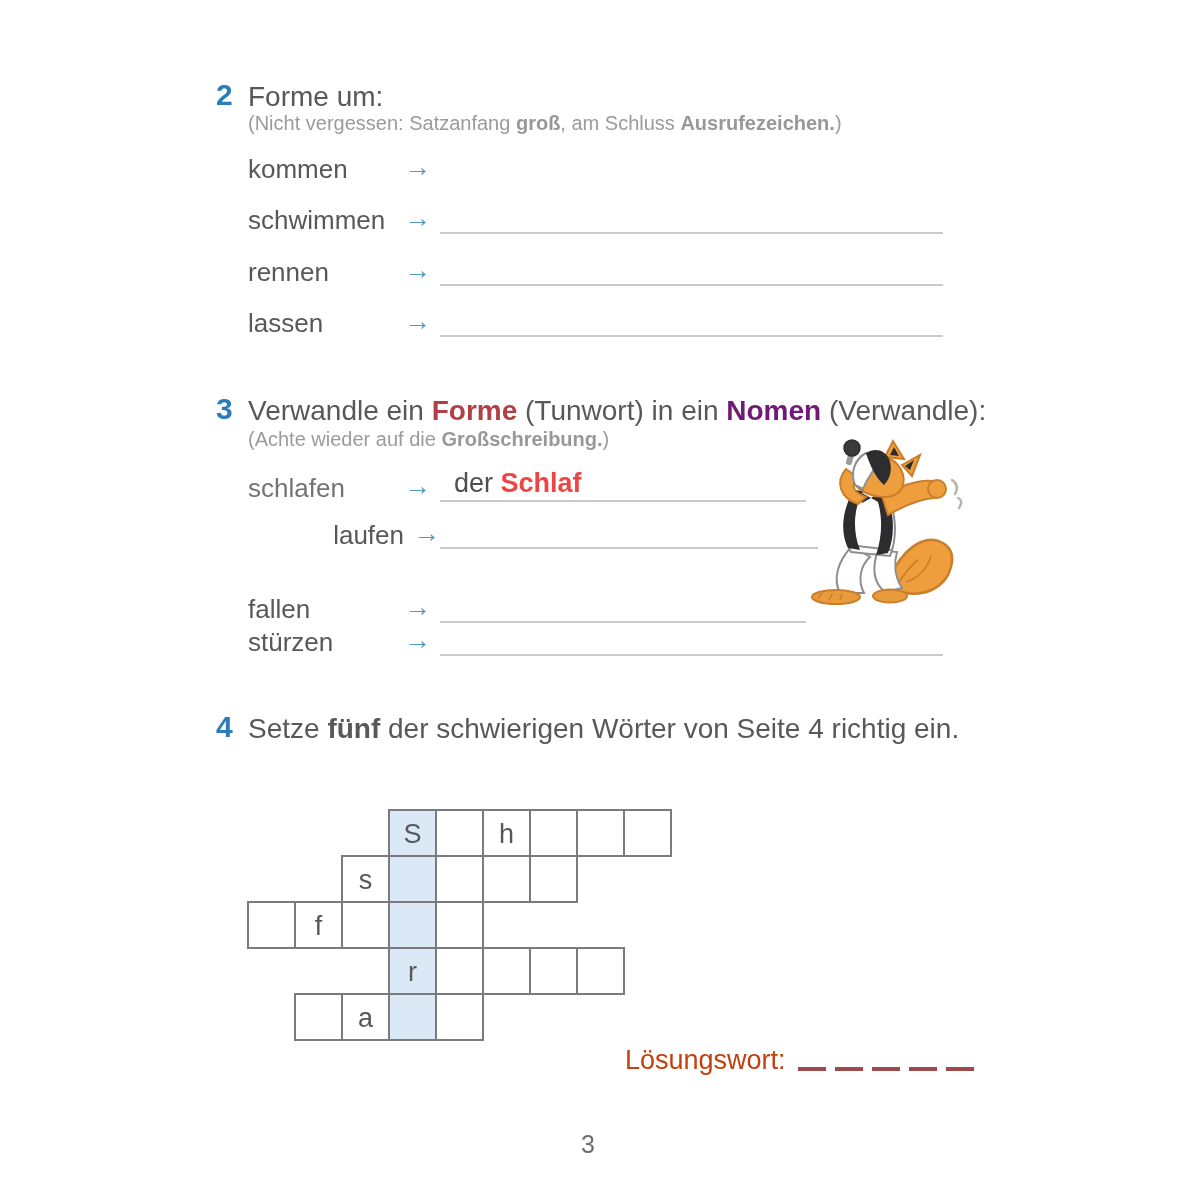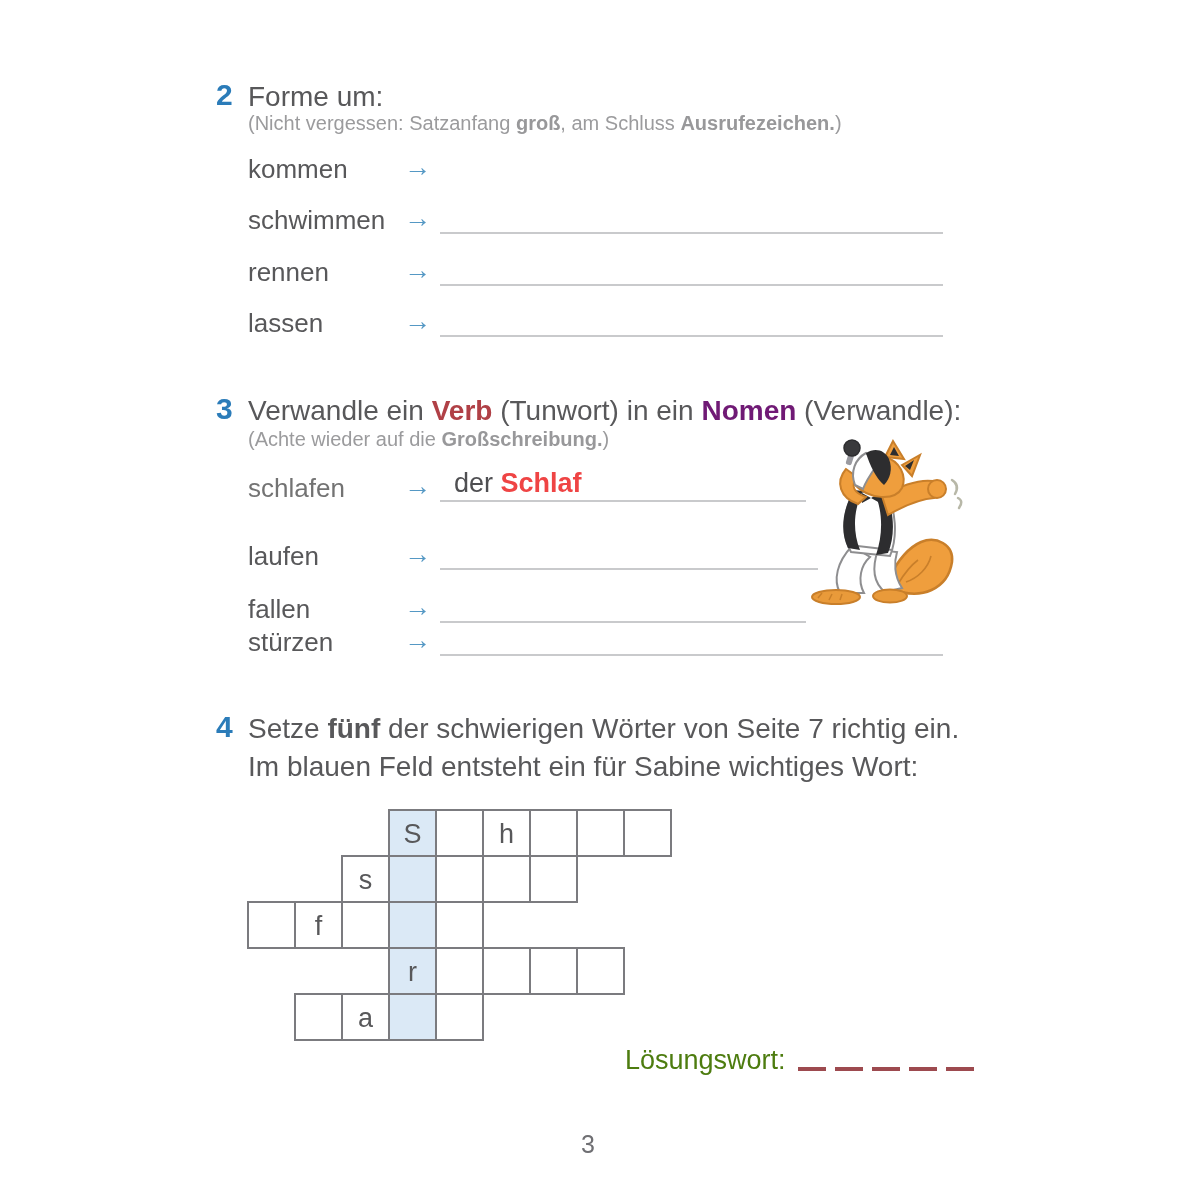--- a/index.html
+++ b/index.html
@@ -24,21 +24,21 @@
   .vrow .line  { position:relative; height:36px; box-sizing:border-box; border-bottom:2px solid #c9cacc; }
   .w503 { width:503px; } .w366 { width:366px; } .w378 { width:378px; }
   .answer { position:absolute; left:14px; bottom:1px; font-size:27px; color:#4f4f52; white-space:nowrap; }
   .answer .noun { color:#ef4444; font-weight:bold; }
   
   .ex4-line2 { position:absolute; left:248px; font-size:28px; line-height:1.1; white-space:nowrap; }
   
   .grid-svg { position:absolute; left:246px; top:808px; }
   
   .solution { position:absolute; left:625px; top:1044px; height:30px; display:flex; align-items:flex-end; }
-  .solution .label { font-size:27px; color:#4d7c0f; line-height:1; }
+  .solution .label { font-size:27px; color:#c2410c; line-height:1; }
   .dashes { display:flex; gap:9px; margin-left:12px; padding-bottom:3px; }
   .dash { display:inline-block; width:28px; height:0; border-bottom:4px solid #9d4a4f; }
   
   .pagenum { position:absolute; left:0; top:1130px; width:1176px; text-align:center; font-size:25px; color:#6f6f73; }
   
   .fox { position:absolute; left:794px; top:438px; }
 </style>
 </head>
 <body>
 
@@ -67,34 +67,34 @@
     <span class="line w503"></span>
   </div>
   <div class="vrow" style="top:301px;">
     <span class="word">lassen</span>
     <span class="arrow">→</span>
     <span class="line w503"></span>
   </div>
 
   <div class="ex-head" style="top:394px;">
     <span class="ex-num">3</span>
-    <span class="ex-title"><span>Verwandle ein </span><span class="hl-red">Verb</span><span> (Tunwort) in ein </span><span class="hl-blue">Nomen</span><span> (Verwandle):</span></span>
+    <span class="ex-title"><span>Verwandle ein </span><span class="hl-red">Forme</span><span> (Tunwort) in ein </span><span class="hl-blue">Nomen</span><span> (Verwandle):</span></span>
   </div>
   <div class="note" style="top:428px;">
     <span>(Achte wieder auf die </span><span class="bold">Großschreibung.</span><span>)</span>
   </div>
 
   <div class="vrow" style="top:466px;">
     <span class="word red">schlafen</span>
     <span class="arrow">→</span>
     <span class="line w366">
       <span class="answer"><span>der </span><span class="noun">Schlaf</span></span>
     </span>
   </div>
-  <div class="vrow" style="top:534px;">
+  <div class="vrow" style="top:513px;text-align:right;">
     <span class="word">laufen</span>
     <span class="arrow">→</span>
     <span class="line w378"></span>
   </div>
   <div class="vrow" style="top:587px;">
     <span class="word">fallen</span>
     <span class="arrow">→</span>
     <span class="line w366"></span>
   </div>
   <div class="vrow" style="top:620px;">
@@ -138,23 +138,22 @@
     <path d="M61,47 C56,34 61,21 72,15 L83,27 C76,37 71,45 69,51 Z" fill="#ffffff" stroke="#8e8e90" stroke-width="2"></path>
 
     <path d="M72,15 C81,9 91,12 95,21 C99,31 96,41 90,47 C82,40 76,28 72,15 Z" fill="#2d2d2f"></path>
 
     <rect x="53" y="15" width="6" height="12" rx="2" fill="#9a9aa0" transform="rotate(18 56 21)"></rect>
     <circle cx="58" cy="10" r="8" fill="#3a3a3c" stroke="#2d2d2f" stroke-width="1.5"></circle>
   </svg>
 
   <div class="ex-head" style="top:712px;">
     <span class="ex-num">4</span>
-    <span class="ex-title"><span>Setze </span><span class="bold">fünf</span><span> der schwierigen Wörter von Seite 7 richtig ein.</span></span>
-  </div>
-  <div class="ex4-line2" style="top:752px;">Im blauen Feld entsteht ein für Sabine wichtiges Wort:</div>
+    <span class="ex-title"><span>Setze </span><span class="bold">fünf</span><span> der schwierigen Wörter von Seite 4 richtig ein.</span></span>
+  </div>
 
   <svg class="grid-svg" width="470" height="238" viewBox="0 0 470 238">
     <g id="grid-cells">
         <rect x="143" y="2" width="47" height="46" fill="#dbe9f6" stroke="#7b7b7f" stroke-width="2"></rect>
         <text x="166.5" y="35" text-anchor="middle" font-size="27" fill="#58585a">S</text>
         <rect x="190" y="2" width="47" height="46" fill="#ffffff" stroke="#7b7b7f" stroke-width="2"></rect>
         <rect x="237" y="2" width="47" height="46" fill="#ffffff" stroke="#7b7b7f" stroke-width="2"></rect>
         <text x="260.5" y="35" text-anchor="middle" font-size="27" fill="#58585a">h</text>
         <rect x="284" y="2" width="47" height="46" fill="#ffffff" stroke="#7b7b7f" stroke-width="2"></rect>
         <rect x="331" y="2" width="47" height="46" fill="#ffffff" stroke="#7b7b7f" stroke-width="2"></rect>

